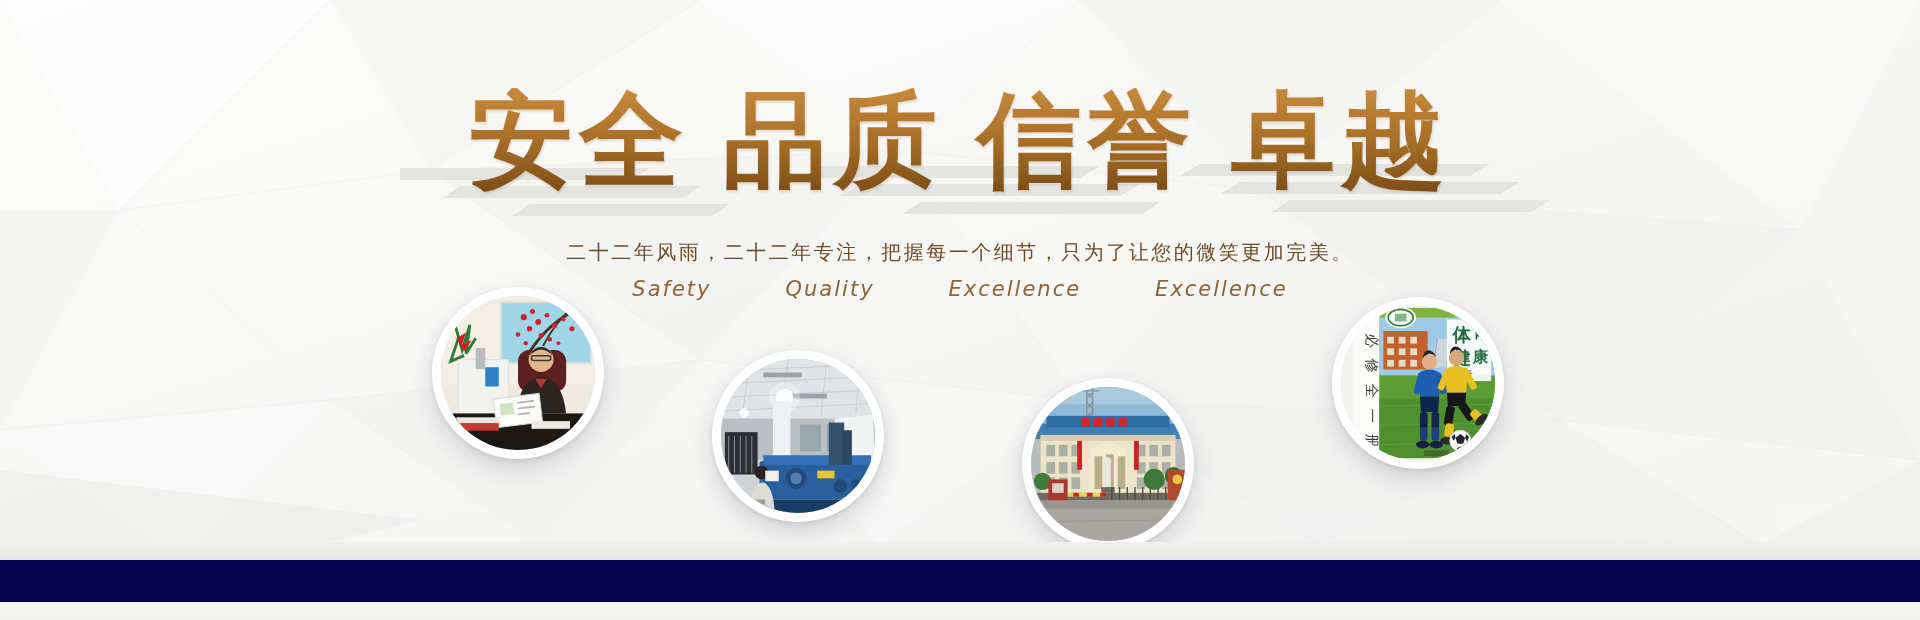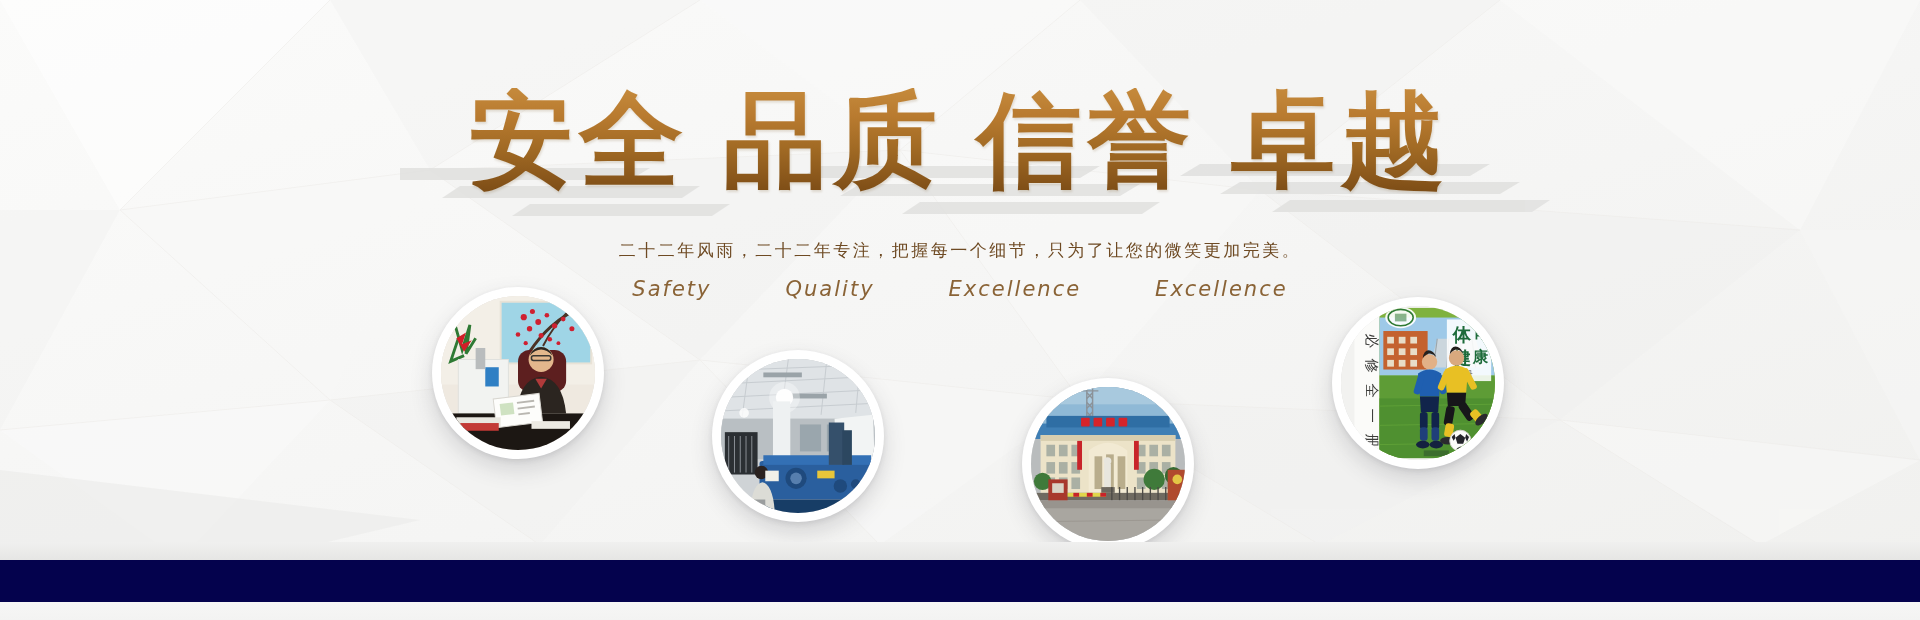--- a/index.html
+++ b/index.html
@@ -46,21 +46,21 @@
     white-space:nowrap;
     filter:drop-shadow(1px 2px 1px rgba(120,90,40,.18));
   }
   .headline .gap{display:inline-block;width:34px;}
 
   
   .subtitle{
     position:absolute;left:0;top:239px;width:1920px;
     text-align:center;
     font-family:"DejaVu Sans","Liberation Sans",sans-serif;
-    font-size:17px;
+    font-size:20px;
     letter-spacing:2.5px;
     color:#6e4a23;
     white-space:nowrap;
   }
 
   
   .keywords{
     position:absolute;left:0;top:277px;width:1920px;
     display:flex;justify-content:center;align-items:center;
     gap:74px;

